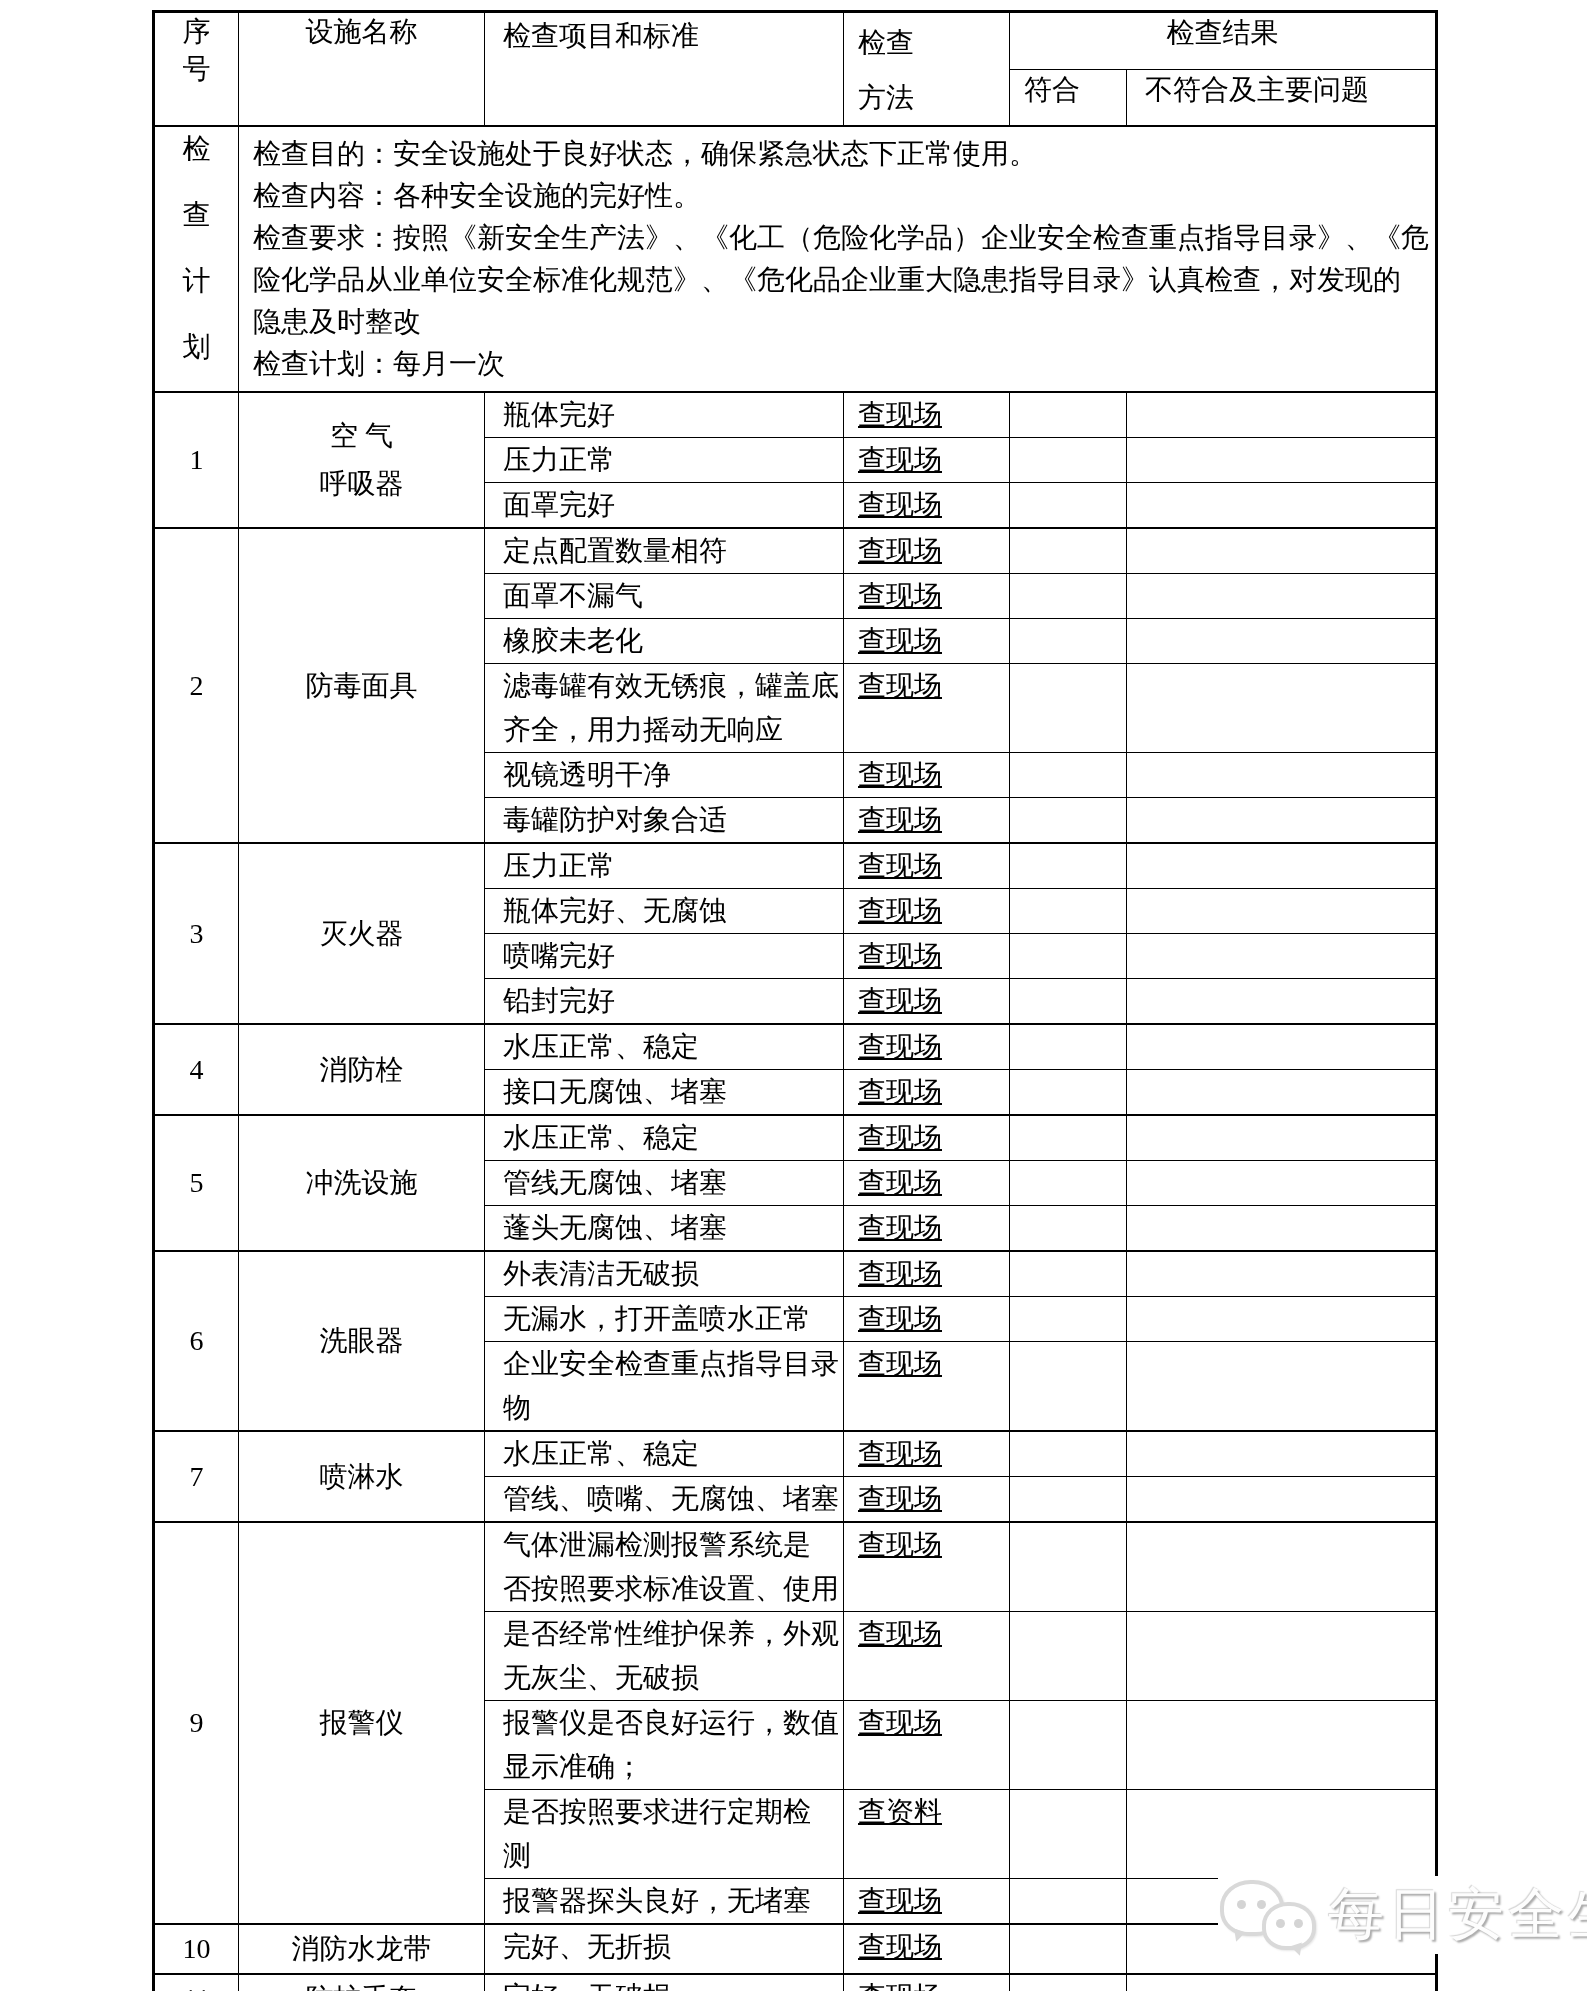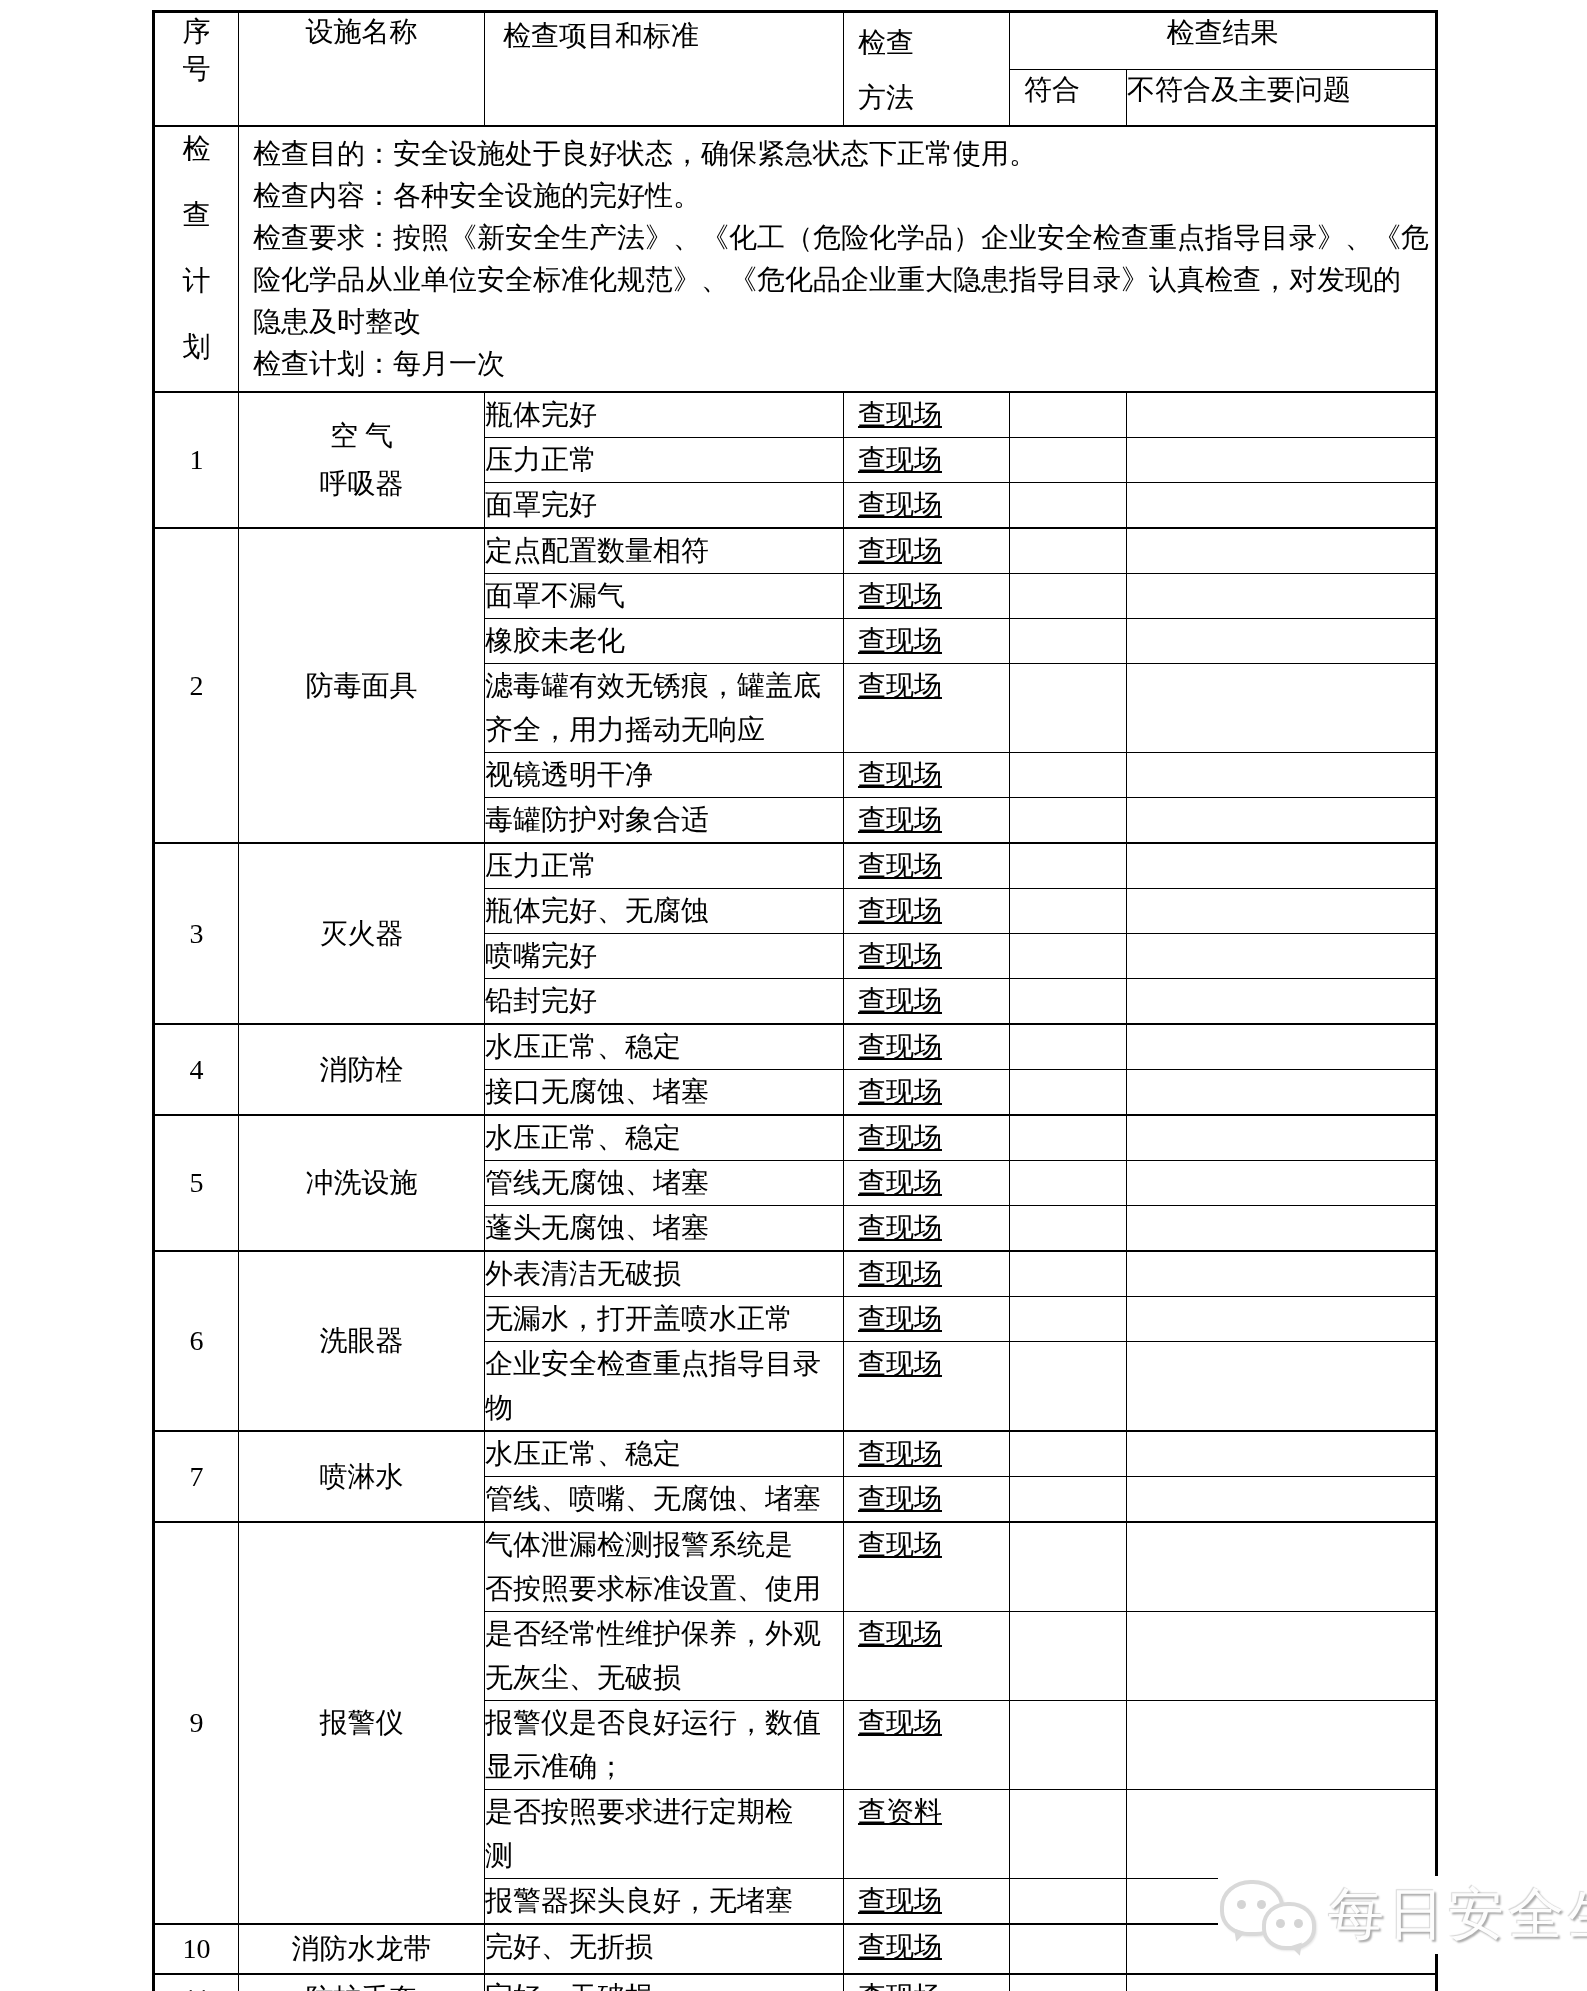--- a/index.html
+++ b/index.html
@@ -31,28 +31,28 @@
   td.plan-content .pline { line-height: 42px; white-space: nowrap; overflow: visible; }
 
   
   thead td { vertical-align: top; }
   td.th-no { vertical-align: middle; text-align: center; white-space: pre-line; line-height: 37px; }
   td.th-name { vertical-align: middle; text-align: center; }
   td.th-item { padding: 2px 0 0 18px; line-height: 41px; }
   td.th-method { padding: 2px 0 0 14px; white-space: pre-line; line-height: 55px; }
   td.th-result { height: 41px; text-align: center; line-height: 40px; }
   td.th-pass { height: 41px; padding-left: 14px; line-height: 40px; }
-  td.th-fail { height: 41px; line-height: 40px; }
+  td.th-fail { height: 41px; padding-left: 18px; line-height: 40px; }
   thead tr.h2 td, thead td.th-no, thead td.th-name, thead td.th-item, thead td.th-method { border-bottom: 2px solid #000; }
 
   
   tbody td { height: 45px; line-height: 44px; }
   tbody td.c-no { vertical-align: middle; text-align: center; }
   tbody td.c-name { vertical-align: middle; text-align: center; white-space: pre-line; line-height: 48px; }
-  tbody td.c-item { white-space: pre-line; }
+  tbody td.c-item { padding-left: 18px; white-space: pre-line; }
   tbody td.c-method { padding-left: 14px; text-decoration: underline; }
   tbody tr.section-start td { border-top: 2px solid #000; }
 
   
   .watermark {
     position: absolute;
     left: 1218px;
     top: 1876px;
     width: 326px;
     height: 78px;

